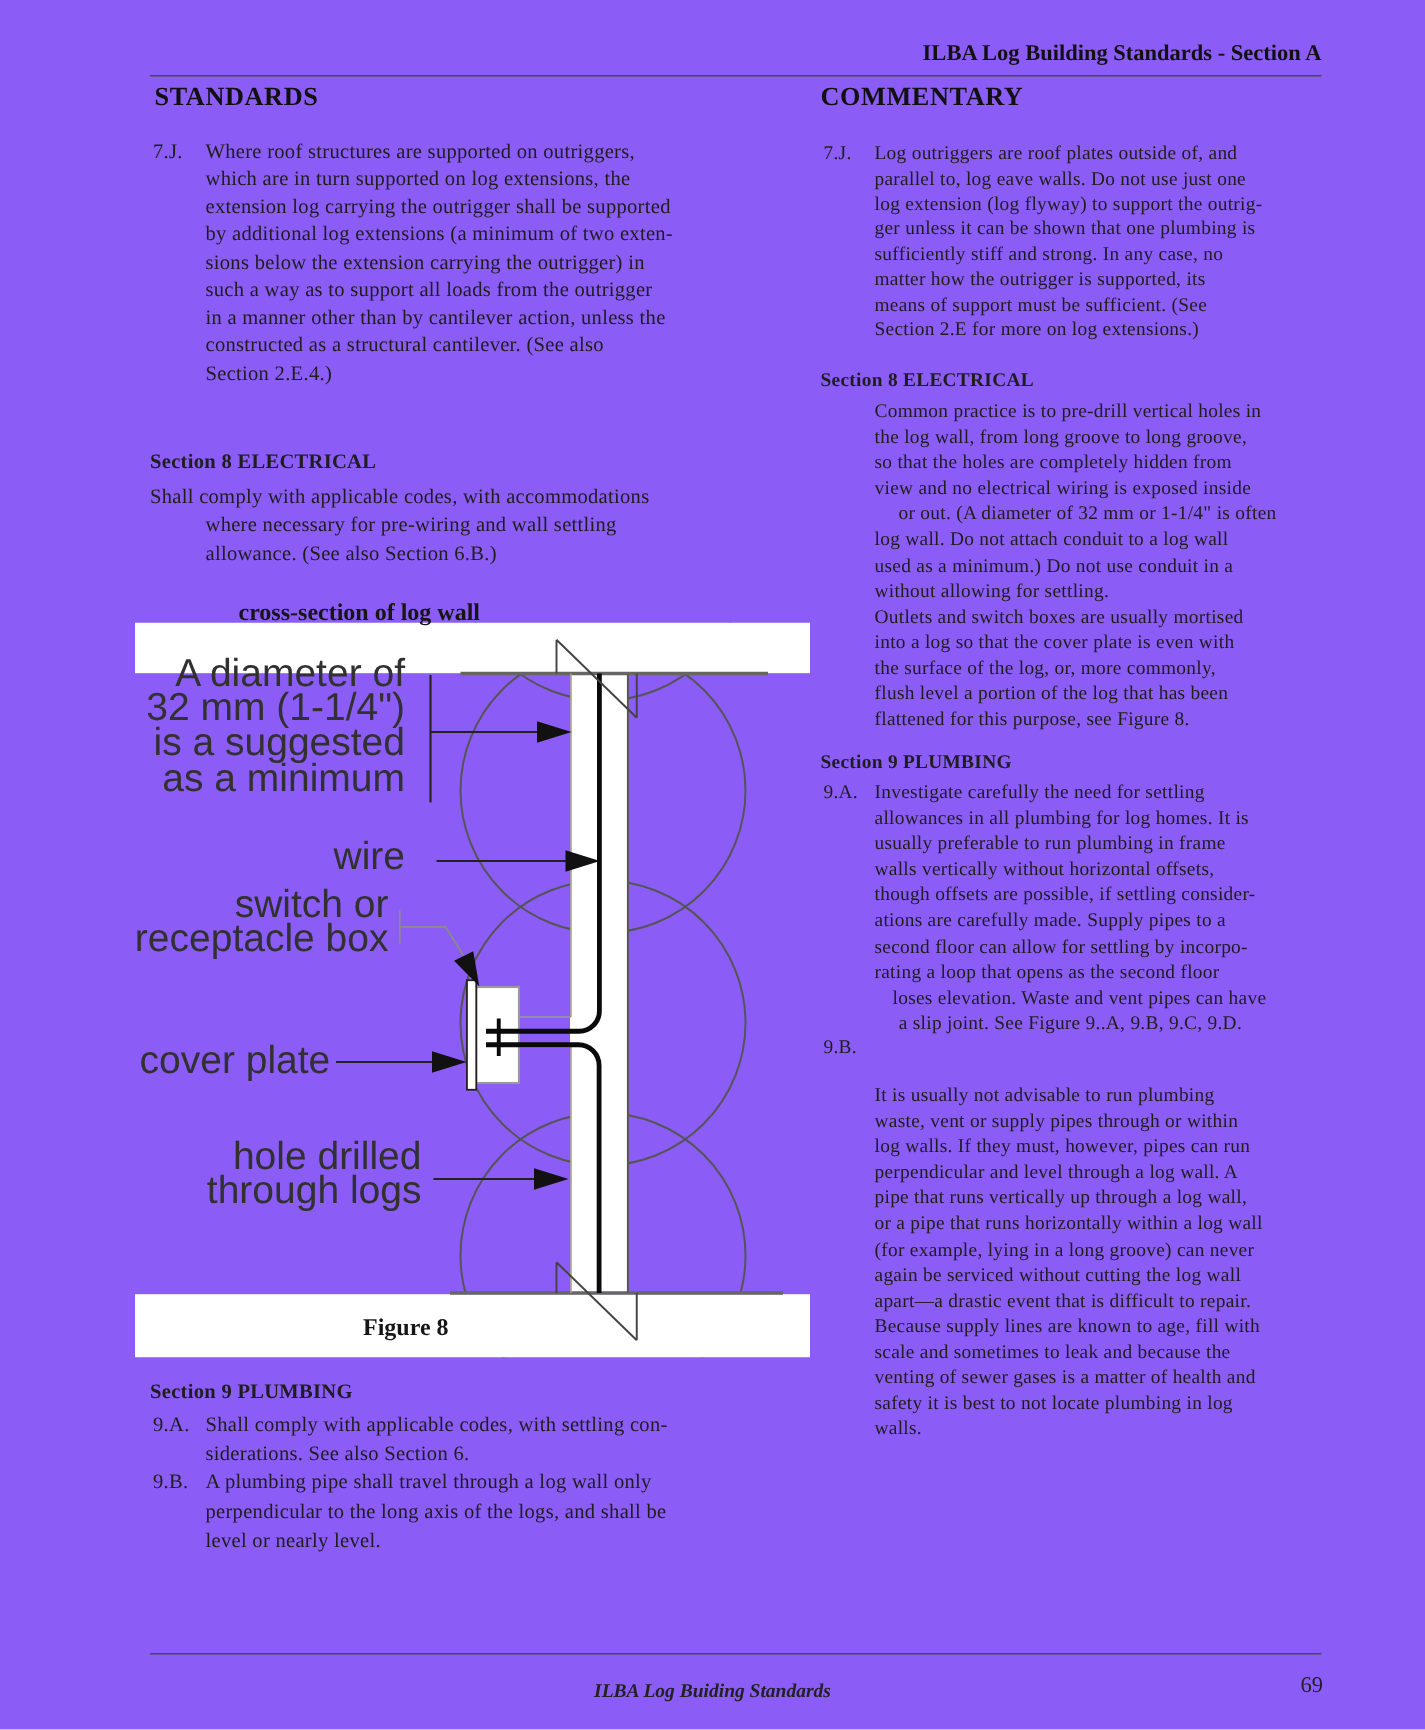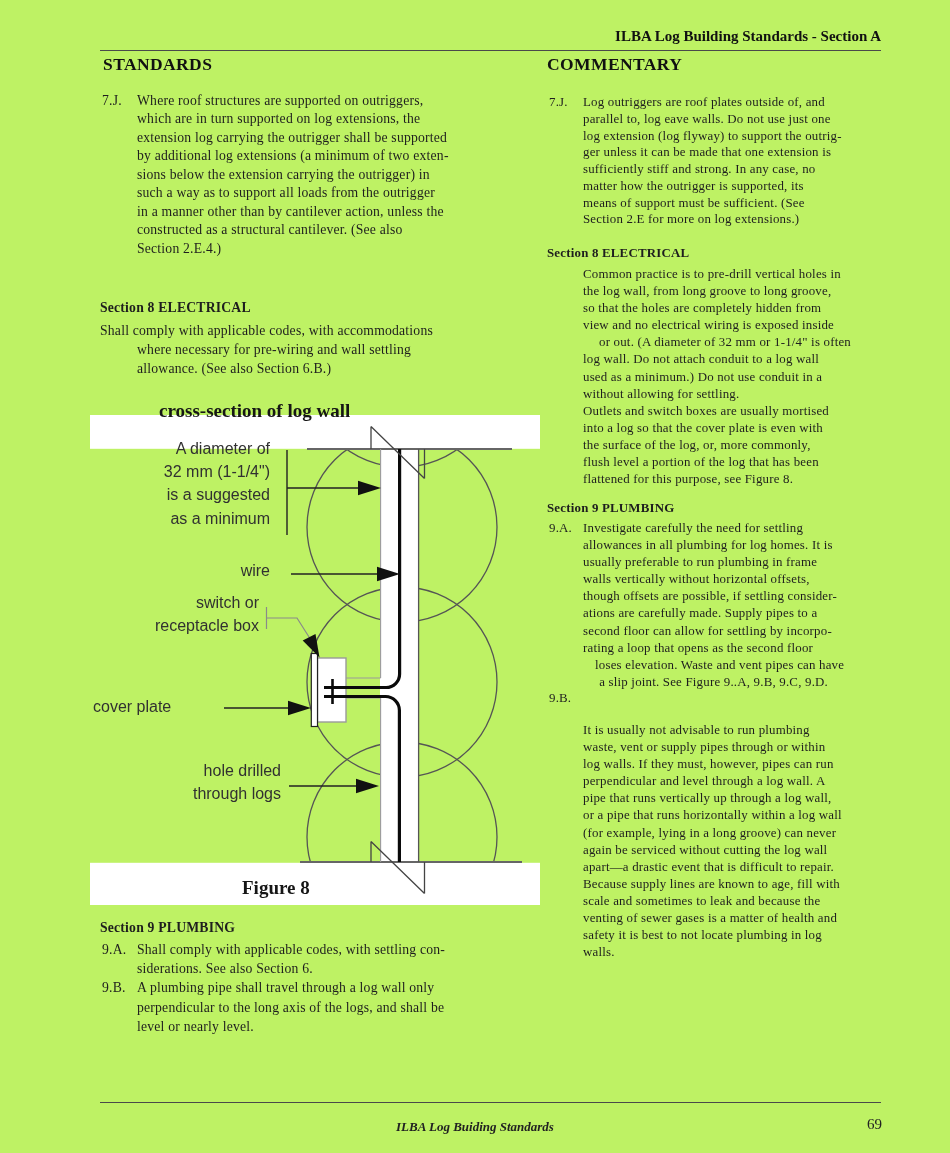--- a/index.html
+++ b/index.html
@@ -1,30 +1,30 @@
 <!DOCTYPE html>
 <html><head>
 <meta charset="utf-8">
 <style>
   html,body{margin:0;padding:0;background:#ffffff;}
   #page{
-    position:relative;width:950px;height:1153px;background:#bef264;
+    position:relative;width:950px;height:1153px;background:#8b5cf6;
     font-family:"Liberation Serif", serif;color:#1e1e1e;overflow:hidden;
   }
   .abs{position:absolute;}
   .rule{position:absolute;border-top:1.6px solid #4a4a4a;height:0;}
   .hdr-title{position:absolute;font-weight:bold;font-size:15px;white-space:nowrap;color:#111;}
   .col-heading{position:absolute;top:54px;font-weight:bold;font-size:17.5px;letter-spacing:.4px;color:#111;white-space:nowrap;}
   .column{position:absolute;top:0;letter-spacing:.2px;}
   .sec-heading{font-weight:bold;white-space:nowrap;}
   .tline{white-space:nowrap;}
   .marker{position:absolute;top:0;white-space:nowrap;}
-  .fig-label{position:absolute;font-family:"Liberation Sans", sans-serif;font-size:16px;line-height:23.2px;color:#313131;white-space:nowrap;}
+  .fig-label{position:absolute;font-family:"Liberation Sans", sans-serif;font-size:26px;line-height:23.2px;color:#313131;white-space:nowrap;}
   .ra{text-align:right;}
-  .fig-title{position:absolute;font-weight:bold;font-size:19px;white-space:nowrap;color:#161616;}
+  .fig-title{position:absolute;font-weight:bold;font-size:16px;white-space:nowrap;color:#161616;}
   .footer-center{position:absolute;left:0;width:950px;text-align:center;font-style:italic;font-weight:bold;font-size:13px;color:#222;}
   .page-num{position:absolute;font-size:15px;color:#222;}
 </style>
 </head>
 <body>
 
 <div id="page">
 
   <div class="hdr-title" style="right:69px;top:28px">ILBA Log Building Standards - Section A</div>
   <div class="rule" style="left:100px;top:50px;width:781px;"></div>
@@ -63,21 +63,21 @@
         <div class="tline" style="line-height: 19.2px; height: 19.2px; margin-left: 37px;">perpendicular to the long axis of the logs, and shall be</div>
         <div class="tline" style="line-height: 19.2px; height: 19.2px; margin-left: 37px;">level or nearly level.</div>
       </div>
     </div>
   <div class="column" style="left:547px;font-size:12.9px">
       <div style="position: absolute; left: 0px; top: 94px;">
         <span class="marker" style="left: 2px; line-height: 16.75px;">7.J.</span>
         <div class="tline" style="line-height: 16.75px; height: 16.75px; margin-left: 36px;">Log outriggers are roof plates outside of, and</div>
         <div class="tline" style="line-height: 16.75px; height: 16.75px; margin-left: 36px;">parallel to, log eave walls. Do not use just one</div>
         <div class="tline" style="line-height: 16.75px; height: 16.75px; margin-left: 36px;">log extension (log flyway) to support the outrig-</div>
-        <div class="tline" style="line-height: 16.75px; height: 16.75px; margin-left: 36px;">ger unless it can be made that one extension is</div>
+        <div class="tline" style="line-height: 16.75px; height: 16.75px; margin-left: 36px;">ger unless it can be shown that one plumbing is</div>
         <div class="tline" style="line-height: 16.75px; height: 16.75px; margin-left: 36px;">sufficiently stiff and strong. In any case, no</div>
         <div class="tline" style="line-height: 16.75px; height: 16.75px; margin-left: 36px;">matter how the outrigger is supported, its</div>
         <div class="tline" style="line-height: 16.75px; height: 16.75px; margin-left: 36px;">means of support must be sufficient. (See</div>
         <div class="tline" style="line-height: 16.75px; height: 16.75px; margin-left: 36px;">Section 2.E for more on log extensions.)</div>
       </div>
       <div class="sec-heading" style="position: absolute; left: 0px; top: 246px;">Section 8 ELECTRICAL</div>
       <div style="position: absolute; left: 0px; top: 266px;">
         <div class="tline" style="line-height: 17.1px; height: 17.1px; margin-left: 36px;">Common practice is to pre-drill vertical holes in</div>
         <div class="tline" style="line-height: 17.1px; height: 17.1px; margin-left: 36px;">the log wall, from long groove to long groove,</div>
         <div class="tline" style="line-height: 17.1px; height: 17.1px; margin-left: 36px;">so that the holes are completely hidden from</div>

